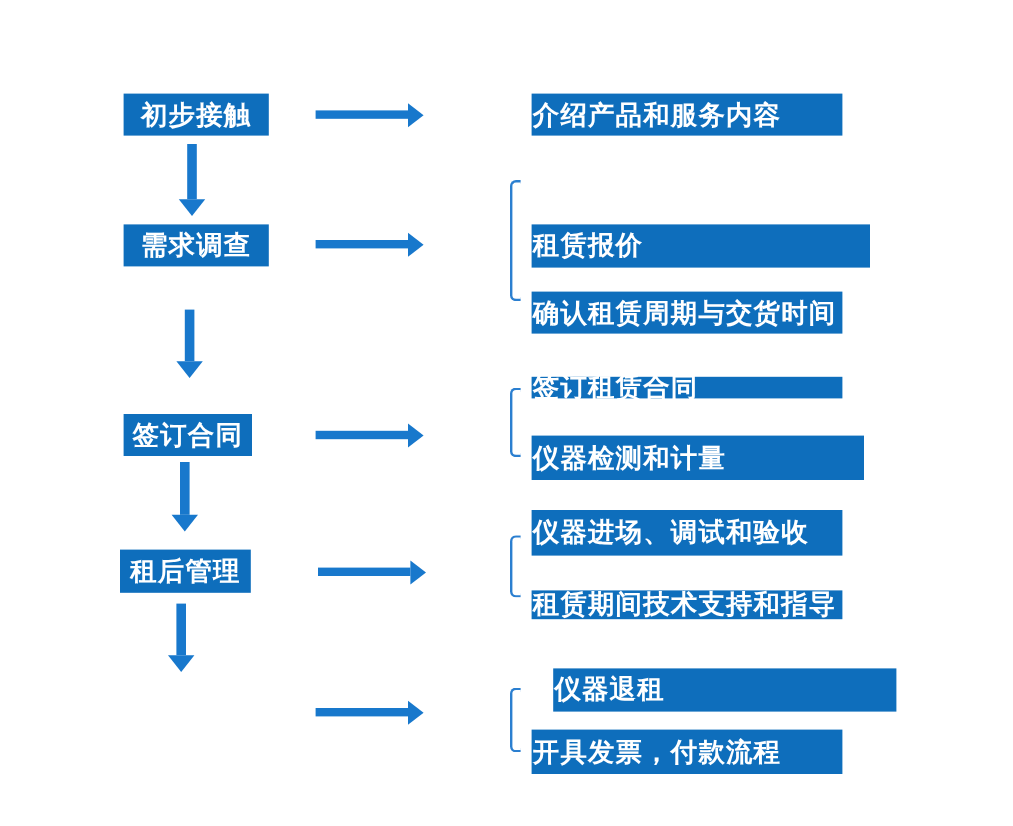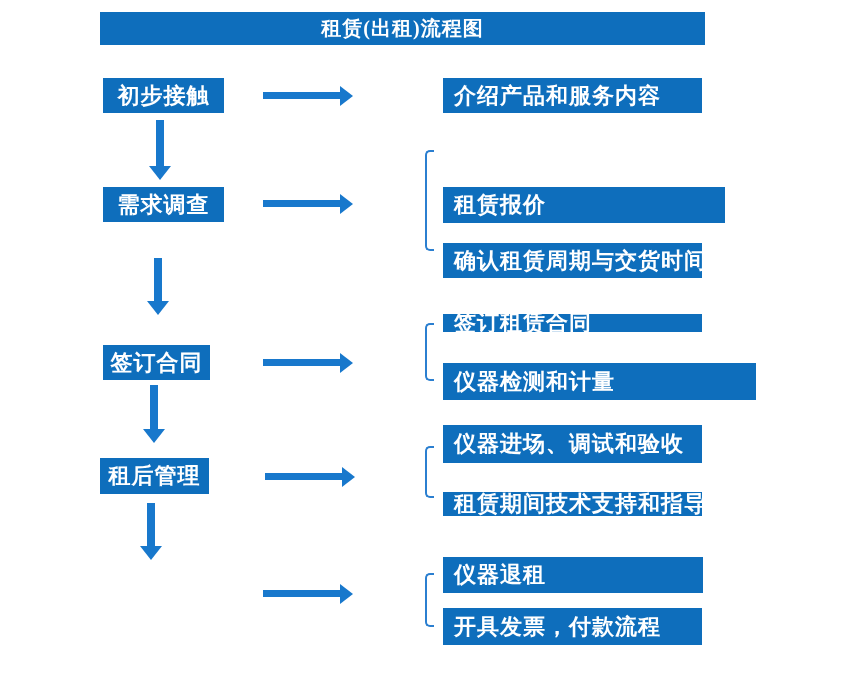--- a/index.html
+++ b/index.html
@@ -10,21 +10,21 @@
   .box{
     position:absolute;background:#0E6EBC;color:#ffffff;
     font-weight:700;font-size:22px;letter-spacing:1px;
     display:flex;align-items:center;justify-content:center;
     box-sizing:border-box;white-space:nowrap;
   }
   .title-bar{
     left:100px;top:12px;width:605px;height:33px;font-size:20px;
   }
   .step{justify-content:center;}
-  .detail{justify-content:flex-start;padding-left:11px;text-align:center;}
+  .detail{justify-content:flex-start;padding-left:1px;text-align:center;}
   
   .varrow{position:absolute;width:8px;background:#1878CC;}
   .varrow::after{
     content:'';position:absolute;top:100%;left:50%;transform:translateX(-50%);
     width:0;height:0;border-left:11px solid transparent;border-right:11px solid transparent;
     border-top:14px solid #1878CC;
   }
   
   .harrow{position:absolute;height:7px;background:#1878CC;}
   .harrow::after{
@@ -37,21 +37,20 @@
     position:absolute;width:9px;box-sizing:border-box;
     border:2px solid #2B7FD0;border-right:none;border-radius:5px 0 0 5px;
     background:transparent;
   }
 </style>
 </head>
 <body>
 
 <div class="canvas">
 
-  <div class="box title-bar">租赁(出租)流程图</div>
 
   <div class="box step" style="left:103px;top:78px;width:121px;height:35px">初步接触</div>
   <div class="box step" style="left:103px;top:187px;width:121px;height:35px">需求调查</div>
   <div class="box step" style="left:103px;top:345px;width:107px;height:35px">签订合同</div>
   <div class="box step" style="left:100px;top:458px;width:109px;height:36px">租后管理</div>
 
   <div class="varrow" style="left:156px;top:120px;height:46px"></div>
   <div class="varrow" style="left:154px;top:258px;height:43px"></div>
   <div class="varrow" style="left:150px;top:385px;height:44px"></div>
   <div class="varrow" style="left:147px;top:503px;height:43px"></div>
@@ -66,21 +65,21 @@
   <div class="bracket" style="left:425px;top:323px;height:58px"></div>
   <div class="bracket" style="left:425px;top:446px;height:52px"></div>
   <div class="bracket" style="left:425px;top:573px;height:54px"></div>
 
   <div class="box detail" style="left:443px;top:78px;width:259px;height:35px">介绍产品和服务内容</div>
 
   <div class="box detail" style="left:443px;top:187px;width:282px;height:36px">租赁报价</div>
   <div class="box detail" style="left:443px;top:243px;width:259px;height:35px">确认租赁周期与交货时间</div>
 
   <div class="box detail" style="left:443px;top:314px;width:259px;height:18px">签订租赁合同</div>
-  <div class="box detail" style="left:443px;top:363px;width:313px;height:37px">仪器检测和计量</div>
+  <div class="box detail" style="left:443px;top:363px;width:277px;height:37px">仪器检测和计量</div>
 
   <div class="box detail" style="left:443px;top:425px;width:259px;height:38px">仪器进场、调试和验收</div>
   <div class="box detail" style="left:443px;top:492px;width:259px;height:24px">租赁期间技术支持和指导</div>
 
-  <div class="box detail" style="left:443px;top:557px;width:260px;height:36px">仪器退租</div>
+  <div class="box detail" style="left:461px;top:557px;width:286px;height:36px">仪器退租</div>
   <div class="box detail" style="left:443px;top:608px;width:259px;height:37px">开具发票，付款流程</div>
 
 </div>
 
 </body></html>

